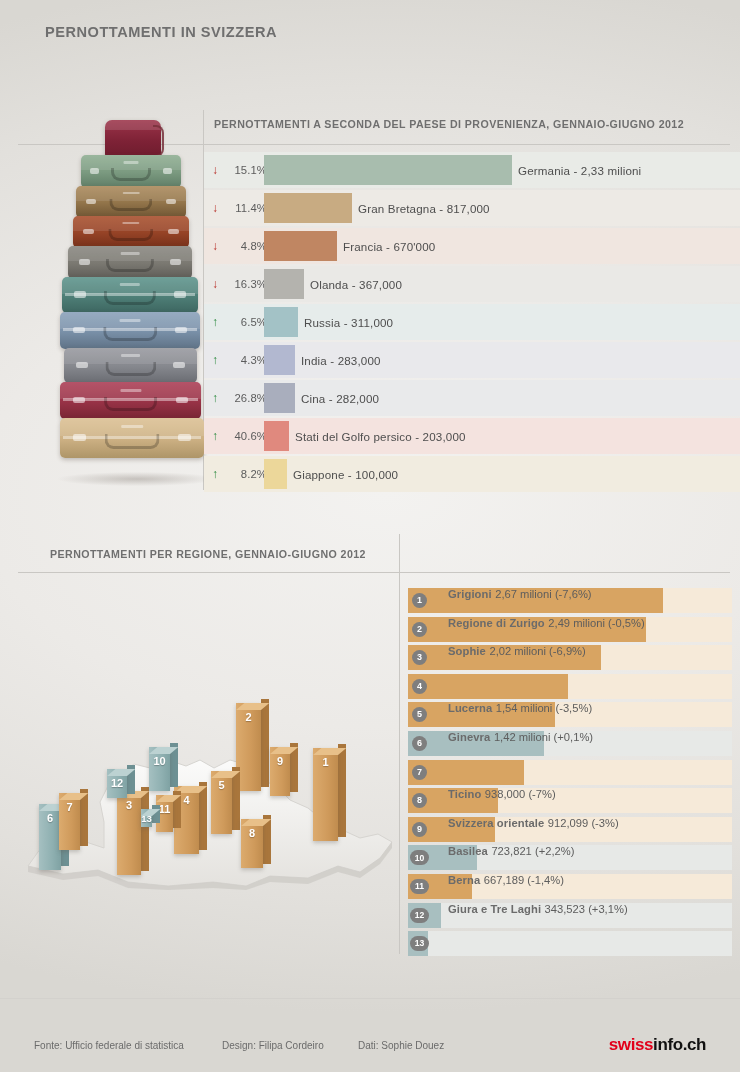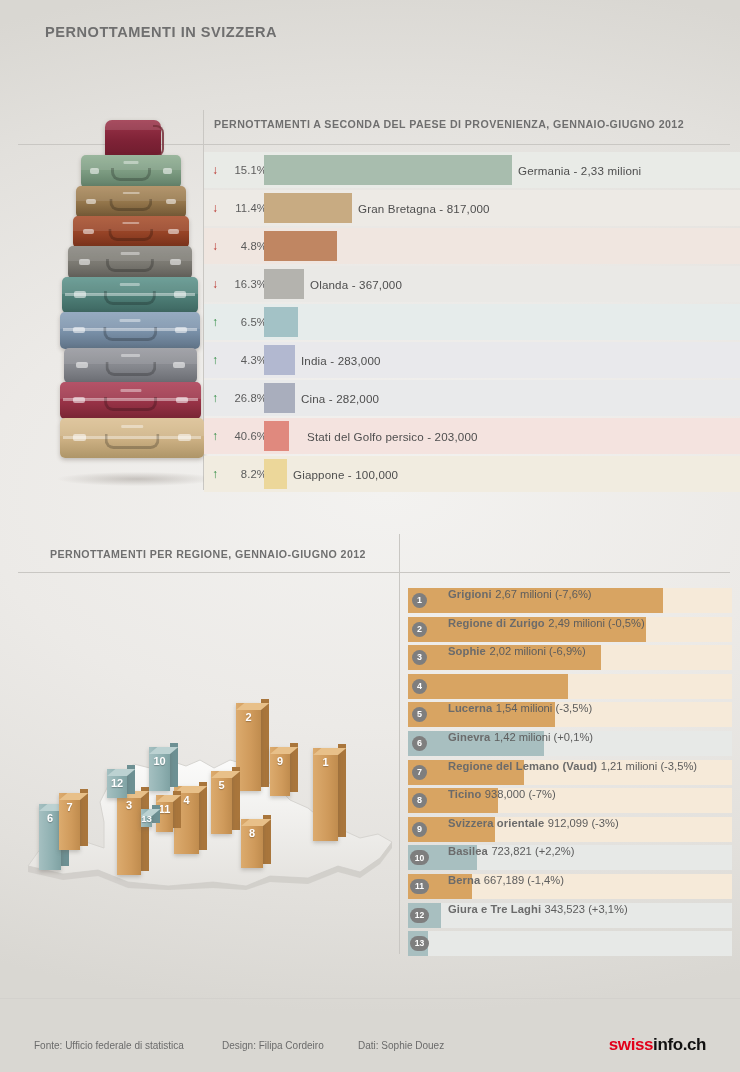--- a/index.html
+++ b/index.html
@@ -218,54 +218,56 @@
         <div class="arrow down">↓</div>
         <div class="pct">11.4%</div>
         <div class="bar" style="width:88px;background:#c8ab82"></div>
         <div class="lbl" style="left:154px">Gran Bretagna - 817,000</div>
       </div>
       <div class="crow">
         <div class="band" style="background:#f0e6e0"></div>
         <div class="arrow down">↓</div>
         <div class="pct">4.8%</div>
         <div class="bar" style="width:73px;background:#c08662"></div>
+        <div class="lbl" style="left:139px">Francia - 670'000</div>
       </div>
       <div class="crow">
         <div class="band" style="background:#eae9e6"></div>
         <div class="arrow down">↓</div>
         <div class="pct">16.3%</div>
         <div class="bar" style="width:40px;background:#b4b3ae"></div>
         <div class="lbl" style="left:106px">Olanda - 367,000</div>
       </div>
       <div class="crow">
         <div class="band" style="background:#e6eceb"></div>
         <div class="arrow up">↑</div>
         <div class="pct">6.5%</div>
         <div class="bar" style="width:34px;background:#a3c2c6"></div>
+        <div class="lbl" style="left:100px">Russia - 311,000</div>
       </div>
       <div class="crow">
         <div class="band" style="background:#e9e9ec"></div>
         <div class="arrow up">↑</div>
         <div class="pct">4.3%</div>
         <div class="bar" style="width:31px;background:#b2b8d0"></div>
         <div class="lbl" style="left:97px">India - 283,000</div>
       </div>
       <div class="crow">
         <div class="band" style="background:#e9eaeb"></div>
         <div class="arrow up">↑</div>
         <div class="pct">26.8%</div>
         <div class="bar" style="width:31px;background:#a9aebd"></div>
         <div class="lbl" style="left:97px">Cina - 282,000</div>
       </div>
       <div class="crow">
         <div class="band" style="background:#f4e3df"></div>
         <div class="arrow up">↑</div>
         <div class="pct">40.6%</div>
         <div class="bar" style="width:25px;background:#e0897e"></div>
-        <div class="lbl" style="left:103px">Stati del Golfo persico - 203,000</div>
+        <div class="lbl" style="left:91px">Stati del Golfo persico - 203,000</div>
       </div>
       <div class="crow">
         <div class="band" style="background:#f1ece0"></div>
         <div class="arrow up">↑</div>
         <div class="pct">8.2%</div>
         <div class="bar" style="width:23px;background:#ecd79a"></div>
         <div class="lbl" style="left:89px">Giappone - 100,000</div>
       </div>
     </div>
 
@@ -405,21 +407,20 @@
       <div class="rrow">
         <div class="track" style="background:#e7e9e7"></div>
         <div class="fill" style="width:136px;background:#a8bfc0"></div>
         <div class="badge">6</div>
         <div class="txt"><b>Ginevra</b>1,42 milioni (+0,1%)</div>
       </div>
       <div class="rrow">
         <div class="track" style="background:#f6ead9"></div>
         <div class="fill" style="width:116px;background:#d8a462"></div>
         <div class="badge">7</div>
-        <div class="txt"><b>Regione del Lemano (Vaud)</b>1,21 milioni (-3,5%)</div>
       </div>
       <div class="rrow">
         <div class="track" style="background:#f6ead9"></div>
         <div class="fill" style="width:90px;background:#d8a462"></div>
         <div class="badge">8</div>
         <div class="txt"><b>Ticino</b>938,000 (-7%)</div>
       </div>
       <div class="rrow">
         <div class="track" style="background:#f6ead9"></div>
         <div class="fill" style="width:87px;background:#d8a462"></div>

